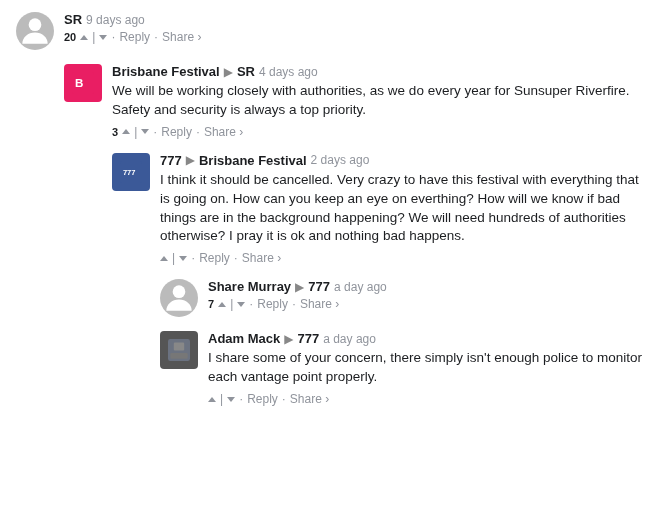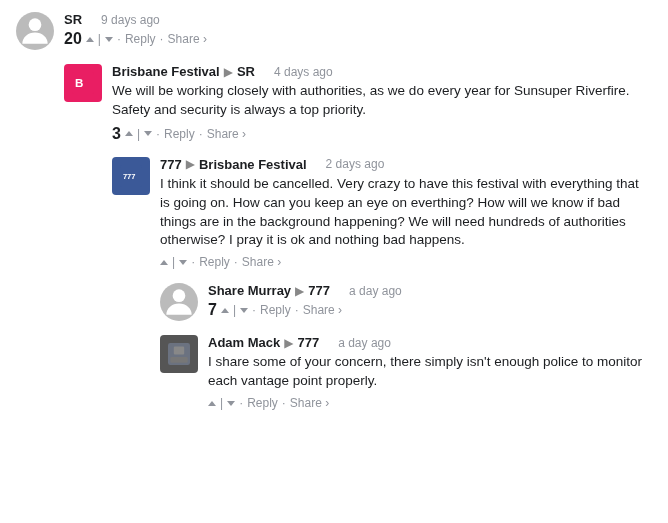--- a/index.html
+++ b/index.html
@@ -73,42 +73,41 @@
 
     .reply-to {
       font-weight: bold;
       font-size: 13px;
       color: #1c1e21;
     }
 
     .timestamp {
       color: #90949c;
       font-size: 12px;
-      margin-left: 15px;
     }
 
     .comment-text {
       font-size: 13.5px;
       color: #1c1e21;
       line-height: 1.4;
       margin-bottom: 5px;
     }
 
     .comment-actions {
       display: flex;
       align-items: center;
       gap: 4px;
       font-size: 12px;
       color: #90949c;
     }
 
     .vote-count {
       font-weight: bold;
       color: #1c1e21;
-      font-size: 16px;
+      font-size: 11px;
     }
 
     .action-link {
       color: #90949c;
       cursor: pointer;
       text-decoration: none;
       font-size: 12px;
     }
 
     .dot { color: #90949c; }

